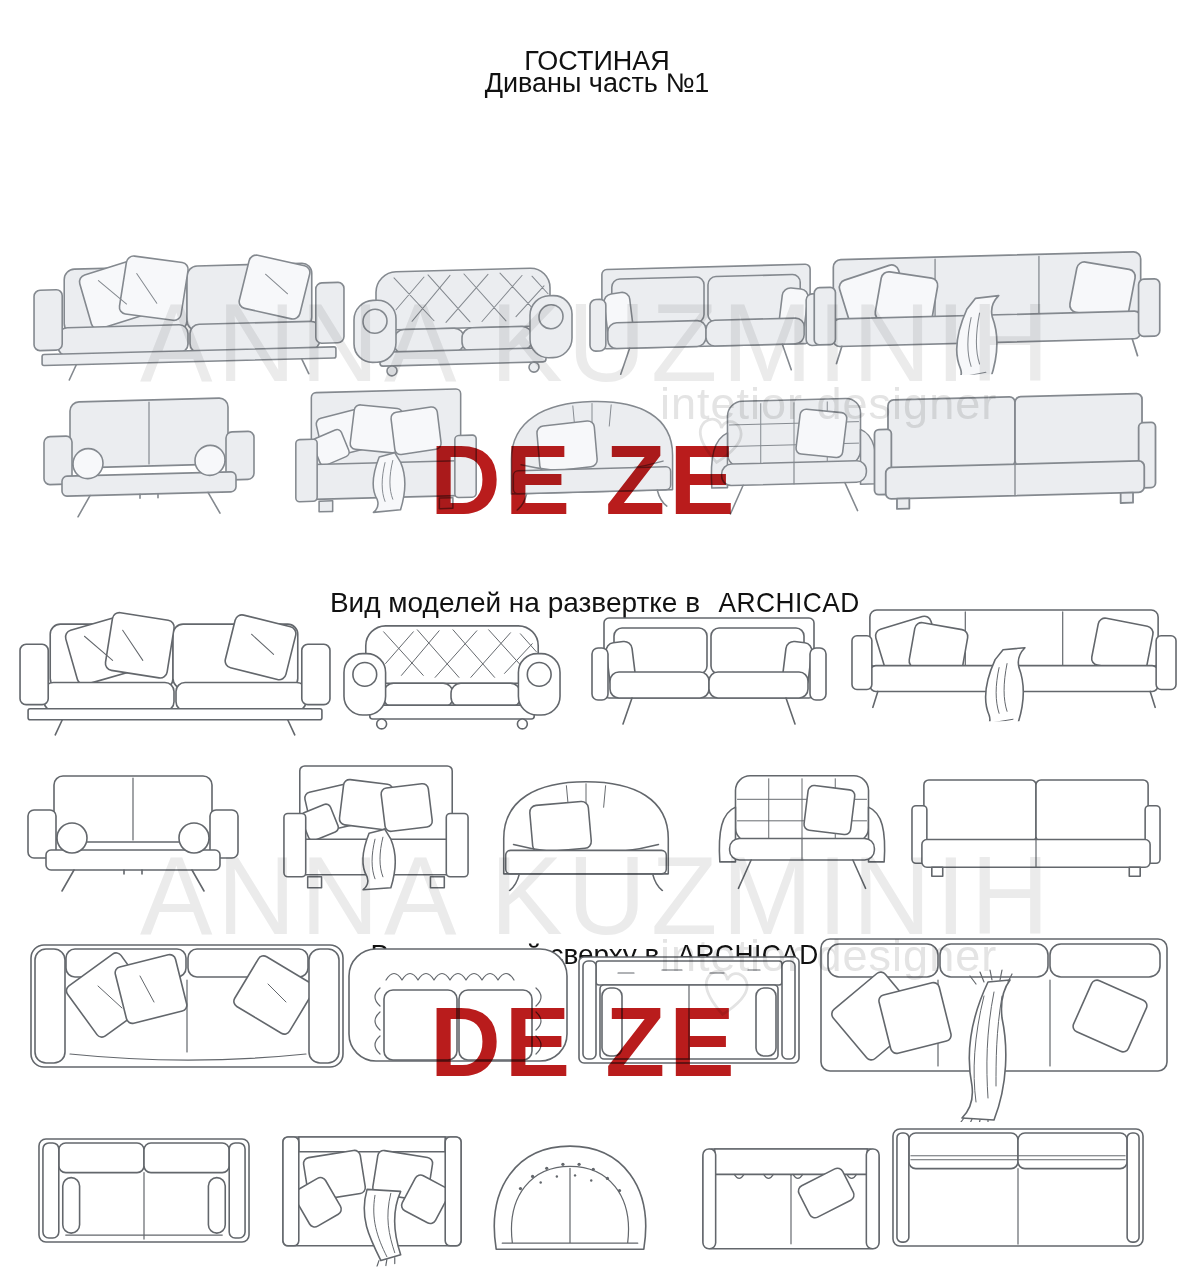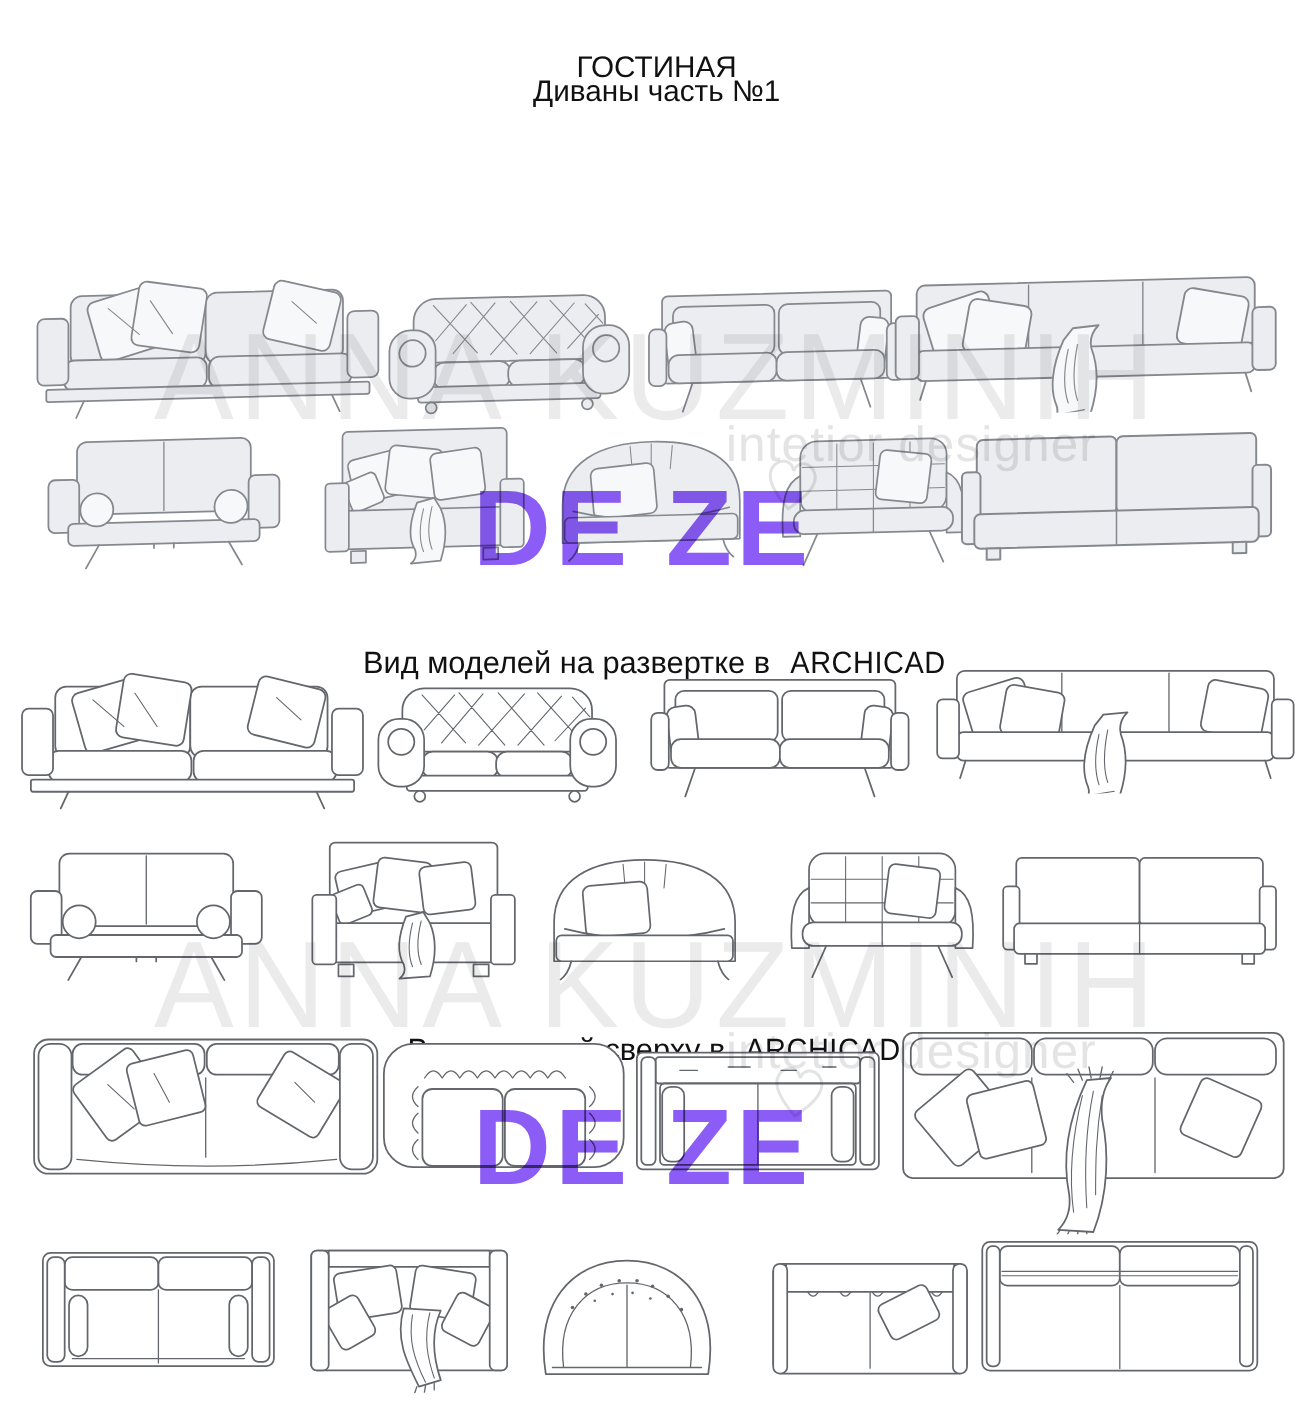--- a/index.html
+++ b/index.html
@@ -21,21 +21,21 @@
   .sofa{position:absolute;}
   .sofa svg{display:block;width:100%;height:auto;overflow:visible;
     fill:none;stroke:var(--ln,#63676c);stroke-width:1.6;stroke-linecap:round;stroke-linejoin:round;}
   .row-render{--s:#ebedf0;--p:#f7f8fa;--ln:#84898f;}
   .row-render .sofa svg{transform:skewY(-1.5deg);}
   .row-line{--s:#ffffff;--p:#ffffff;--ln:var(--line,#63676c);}
   
   .wm{position:absolute;pointer-events:none;mix-blend-mode:multiply;white-space:nowrap;z-index:5;}
   .wm-name{font-size:112px;font-weight:400;letter-spacing:5px;color:var(--watermark,#ebebeb);transform:scaleX(.97);transform-origin:left top;}
   .wm-role{font-size:45px;font-weight:400;letter-spacing:1px;color:#e4e4e4;}
-  .wm-brand{font-size:98px;font-weight:700;letter-spacing:4px;color:#8b5cf6;}
+  .wm-brand{font-size:98px;font-weight:700;letter-spacing:4px;color:#b91c1c;}
   .wm-heart svg{display:block;stroke:#e3e3e3;fill:none;stroke-width:3;}
   .g1-name{left:140px;top:278px;}
   .g1-role{left:660px;top:378px;}
   .g1-heart{left:688px;top:406px;width:64px;height:66px;}
   .g1-brand{left:430px;top:424px;}
   .g2-name{left:140px;top:831px;}
   .g2-role{left:660px;top:930px;}
   .g2-heart{left:694px;top:958px;width:64px;height:66px;}
   .g2-brand{left:430px;top:986px;}
   .defs{position:absolute;width:0;height:0;overflow:hidden;}

